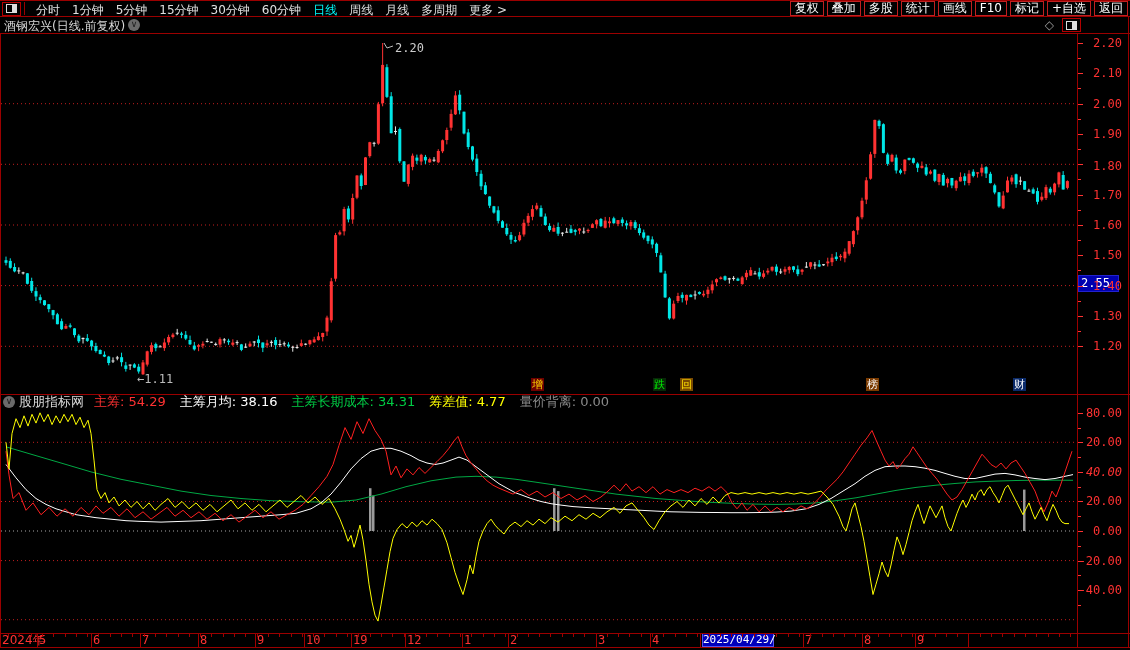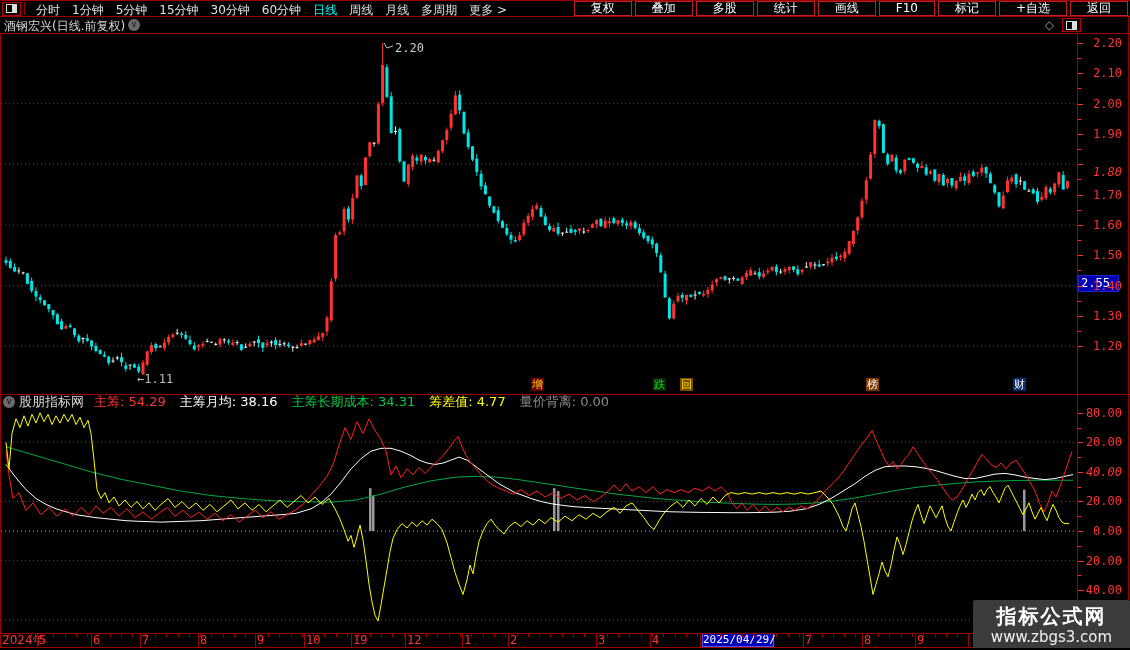--- a/index.html
+++ b/index.html
@@ -10,21 +10,21 @@
            border-top:1px solid #9b0000;border-bottom:1px solid #9b0000;box-sizing:border-box;
            display:flex;justify-content:space-between;align-items:center;}
   .mb-left{display:flex;align-items:center;height:15px;}
   .icon-box{border:1px solid #b30000;width:17px;height:12px;margin:0 3px 0 2px;display:flex;align-items:center;justify-content:center;}
   .win-glyph{width:9px;height:7px;border:1px solid #ddd;position:relative;}
   .win-glyph::after{content:"";position:absolute;right:0;top:0;width:4px;height:7px;background:#ddd;}
   .vsep{width:1px;height:13px;background:#9b0000;margin-right:5px;}
   .mb-item{color:#e0e0e0;font-size:12px;margin:0 6px;white-space:nowrap;cursor:default;}
   .mb-item.active{color:#00ffff;}
   .mb-right{display:flex;align-items:center;margin-right:2px;}
-  .mb-btn{border:1px solid #c02020;color:#fff;font-size:12px;line-height:13px;padding:0 16px;margin-left:3px;white-space:nowrap;}
+  .mb-btn{border:1px solid #c02020;color:#fff;font-size:12px;line-height:13px;padding:0 4px;margin-left:3px;white-space:nowrap;}
   
   #titlebar{position:absolute;left:0;top:17px;width:1130px;height:16px;}
   #stock-title{position:absolute;left:4px;top:1px;color:#d8d8d8;font-size:12px;}
   .circ{display:inline-block;width:12px;height:12px;border-radius:50%;background:#6a6a6a;color:#1a1a1a;
         font-size:9px;line-height:11px;text-align:center;vertical-align:middle;}
   #title-chevron{position:absolute;left:128px;top:2px;}
   #corner-icons{position:absolute;right:46px;top:1px;display:flex;align-items:center;}
   #diamond{color:#9a9a9a;font-size:12px;margin-right:6px;}
   
   .hline{position:absolute;left:0;width:1130px;height:1px;background:#9b0000;}
@@ -655,21 +655,21 @@
     <div id="price-badge" style="top: 242px;">2.55</div>
   <div class="ax-tick" style="top: 10px; width: 5px;"></div>
       <div class="ax-label" style="top: 3px;">2.20</div>
       <div class="ax-tick" style="top: 40px; width: 5px;"></div>
       <div class="ax-label" style="top: 33px;">2.10</div>
       <div class="ax-tick" style="top: 71px; width: 5px;"></div>
       <div class="ax-label" style="top: 64px;">2.00</div>
       <div class="ax-tick" style="top: 101px; width: 5px;"></div>
       <div class="ax-label" style="top: 94px;">1.90</div>
       <div class="ax-tick" style="top: 131px; width: 5px;"></div>
-      <div class="ax-label" style="top: 132px; font-style: italic;">1.80</div>
+      <div class="ax-label" style="top: 126px;">1.80</div>
       <div class="ax-tick" style="top: 162px; width: 5px;"></div>
       <div class="ax-label" style="top: 155px;">1.70</div>
       <div class="ax-tick" style="top: 192px; width: 5px;"></div>
       <div class="ax-label" style="top: 185px;">1.60</div>
       <div class="ax-tick" style="top: 222px; width: 5px;"></div>
       <div class="ax-label" style="top: 215px;">1.50</div>
       <div class="ax-tick" style="top: 253px; width: 5px;"></div>
       <div class="ax-label" style="top: 246px;">1.40</div>
       <div class="ax-tick" style="top: 283px; width: 5px;"></div>
       <div class="ax-label" style="top: 276px;">1.30</div>
@@ -946,18 +946,14 @@
     </div>
 
   <div class="hline" style="top:33px"></div>
   <div class="hline" style="top:394px"></div>
   <div class="hline" style="top:633px"></div>
   <div class="hline" style="top:647px"></div>
   <div class="vline" style="left:0;top:33px;height:614px"></div>
   <div class="vline" style="left:1077px;top:33px;height:614px"></div>
   <div class="vline" style="left:1128px;top:17px;height:633px"></div>
 
-  <div id="watermark">
-    <div id="wm1">指标公式网</div>
-    <div id="wm2">www.zbgs3.com</div>
-  </div>
 
 </div>
 
 </body></html>

